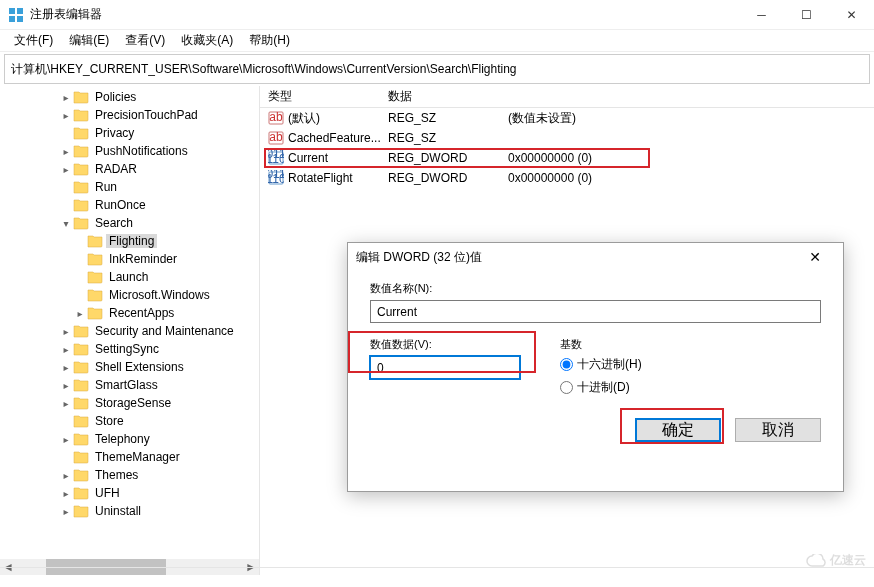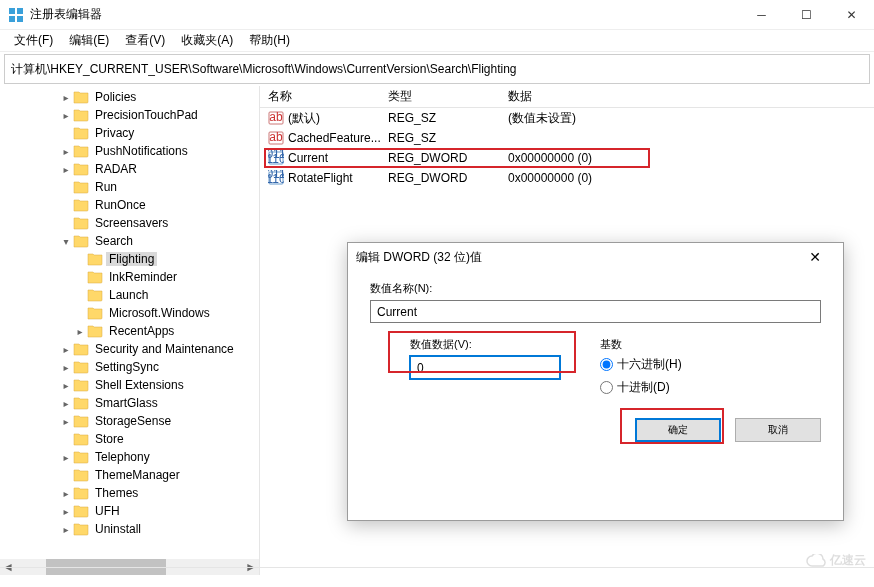--- a/index.html
+++ b/index.html
@@ -32,33 +32,33 @@
 .col { padding: 3px 8px; font-size: 12px; }
 .col.n { width: 120px; } .col.t { width: 120px; } .col.d { flex: 1; }
 .row { display: flex; height: 20px; align-items: center; }
 .cell { padding: 1px 8px; font-size: 12px; display: flex; align-items: center; }
 .cell.n { width: 120px; } .cell.t { width: 120px; } .cell.d { flex: 1; }
 .vicon { width: 16px; height: 16px; margin-right: 4px; flex-shrink: 0; }
 .hibox { position: absolute; border: 2px solid #d6252b; pointer-events: none; }
 
 .statusbar { position: absolute; left: 0; right: 0; bottom: 0; height: 20px; border-top: 1px solid #e5e5e5; }
 
-.dialog { position: absolute; left: 347px; top: 242px; width: 497px; height: 279px; background: #fff; border: 1px solid #9b9b9b; box-shadow: 0 4px 18px rgba(0,0,0,0.25); }
+.dialog { position: absolute; left: 347px; top: 242px; width: 497px; height: 250px; background: #fff; border: 1px solid #9b9b9b; box-shadow: 0 4px 18px rgba(0,0,0,0.25); }
 .dlg-title { height: 28px; display: flex; align-items: center; padding: 0 8px; }
 .dlg-title .t { flex: 1; font-size: 12px; }
 .dlg-close { width: 40px; height: 28px; display:flex; align-items:center; justify-content:center; font-size: 14px; }
 .dlg-body { padding: 10px 22px; }
 .lbl { font-size: 11px; margin-bottom: 4px; }
 .txtfield { width: 100%; height: 23px; border: 1px solid #7a7a7a; background: #fff; padding: 2px 6px; font-size: 12px; margin-bottom: 14px; }
-.valgroup { display: flex; gap: 40px; margin-left: 40px; }
+.valgroup { display: flex; gap: 40px; }
 .valfield { width: 150px; height: 23px; border: 1px solid #0078d7; background: #fff; padding: 2px 6px; font-size: 12px; outline: 1px solid #0078d7; }
 .radio { display: flex; align-items: center; gap: 4px; font-size: 12px; margin-bottom: 6px; }
 .radio input { width: 13px; height: 13px; }
 .btns { display: flex; justify-content: flex-end; gap: 14px; padding: 6px 22px 14px; }
-.btn { width: 86px; height: 24px; border: 1px solid #adadad; background: #e1e1e1; font-size: 10px; display:flex; align-items:center; justify-content:center; }
+.btn { width: 86px; height: 24px; border: 1px solid #adadad; background: #e1e1e1; font-size: 16px; display:flex; align-items:center; justify-content:center; }
 .btn.default { border: 2px solid #0078d7; }
 
 .watermark { position: absolute; right: 8px; bottom: 18px; color: #d0d0d0; font-size: 14px; font-weight: bold; opacity:0.7; display:flex; align-items:center; gap:4px; }
 </style>
 </head>
 <body>
 
 <div class="titlebar">
   <svg class="icon" viewBox="0 0 16 16">
       <rect x="1" y="1" width="6" height="6" fill="#3aa0da"></rect>
@@ -130,27 +130,20 @@
           <span class="nlabel">Run</span>
         </div>
         <div class="node" style="padding-left: 56px;">
           <span class="twisty"></span>
           <svg class="fld" viewBox="0 0 16 14">
             <path d="M1 2h5l1 1h8v9a1 1 0 01-1 1H1z" fill="#ffd869" stroke="#d9a93e" stroke-width="0.5"></path>
           </svg>
           <span class="nlabel">RunOnce</span>
         </div>
         <div class="node" style="padding-left: 56px;">
-          <span class="twisty"></span>
-          <svg class="fld" viewBox="0 0 16 14">
-            <path d="M1 2h5l1 1h8v9a1 1 0 01-1 1H1z" fill="#ffd869" stroke="#d9a93e" stroke-width="0.5"></path>
-          </svg>
-          <span class="nlabel">Screensavers</span>
-        </div>
-        <div class="node" style="padding-left: 56px;">
           <span class="twisty">▾</span>
           <svg class="fld" viewBox="0 0 16 14">
             <path d="M1 2h5l1 1h8v9a1 1 0 01-1 1H1z" fill="#ffd869" stroke="#d9a93e" stroke-width="0.5"></path>
           </svg>
           <span class="nlabel">Search</span>
         </div>
         <div class="node sel" style="padding-left: 70px;">
           <span class="twisty"></span>
           <svg class="fld" viewBox="0 0 16 14">
             <path d="M1 2h5l1 1h8v9a1 1 0 01-1 1H1z" fill="#ffd869" stroke="#d9a93e" stroke-width="0.5"></path>
@@ -266,21 +259,20 @@
     <div class="hscroll">
       <div class="arrow">◄</div>
       <div style="width:30px"></div>
       <div class="thumb" style="width:120px"></div>
       <div style="flex:1"></div>
       <div class="arrow">►</div>
     </div>
   </div>
   <div class="listpane">
     <div class="listhdr">
-      <div class="col n">名称</div>
       <div class="col t">类型</div>
       <div class="col d">数据</div>
     </div>
     <div id="rows">
         <div class="row">
           <div class="cell n">
             <svg class="vicon" viewBox="0 0 16 16">
               <rect x="1" y="2" width="14" height="12" rx="1" fill="#fff" stroke="#c77"></rect>
               <text x="8" y="11" font-size="7" text-anchor="middle" fill="#c33">ab</text>
             </svg>

